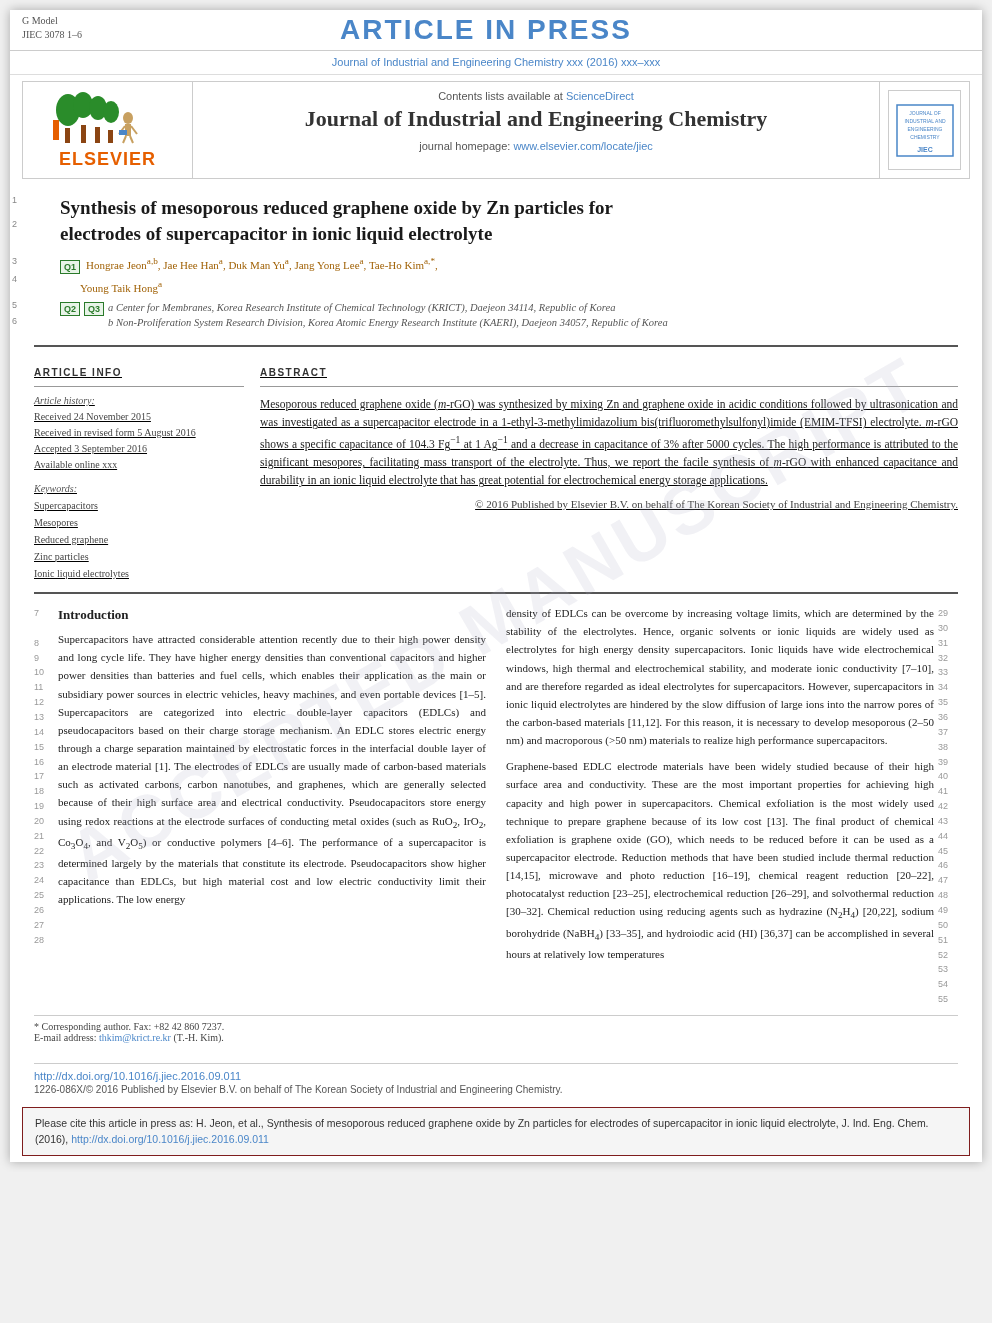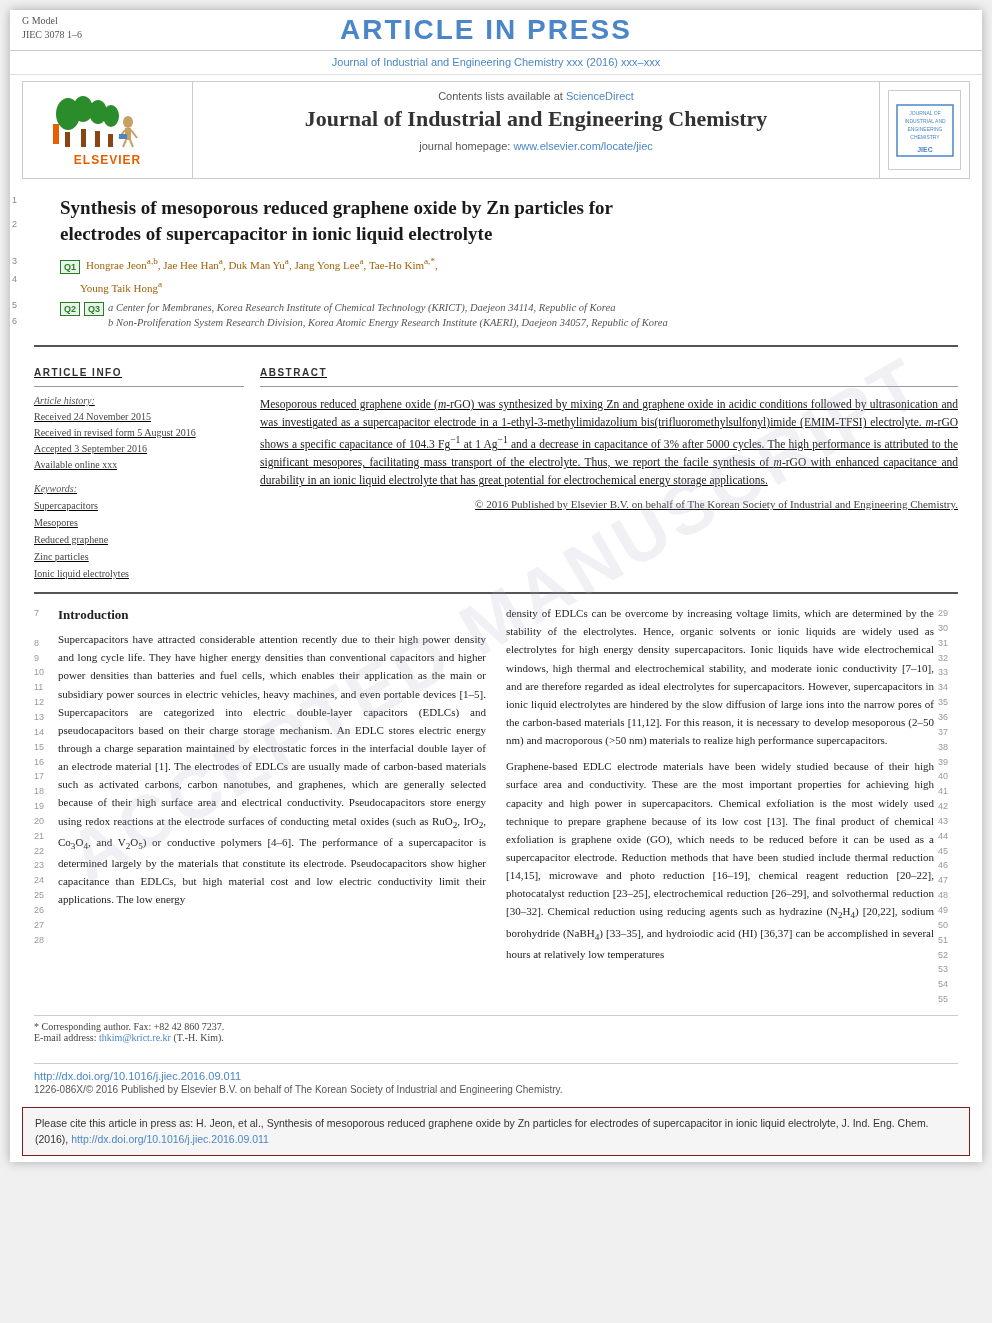--- a/index.html
+++ b/index.html
@@ -62,21 +62,21 @@
       width: 170px;
       min-width: 170px;
       padding: 8px;
       display: flex;
       flex-direction: column;
       align-items: center;
       justify-content: center;
       border-right: 1px solid #ccc;
     }
     .elsevier-logo-text {
-      font-size: 12px;
+      font-size: 18px;
       color: #e65f00;
       font-weight: bold;
       font-family: Arial, sans-serif;
       letter-spacing: 1px;
       margin-top: 4px;
       text-align: center;
     }
     .tree-svg {
       width: 130px;
       height: 55px;

